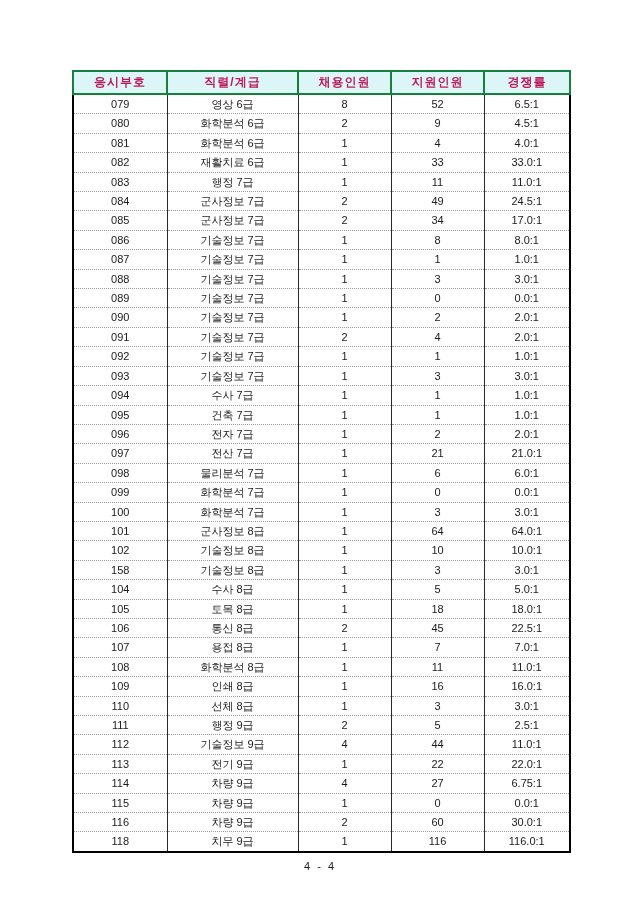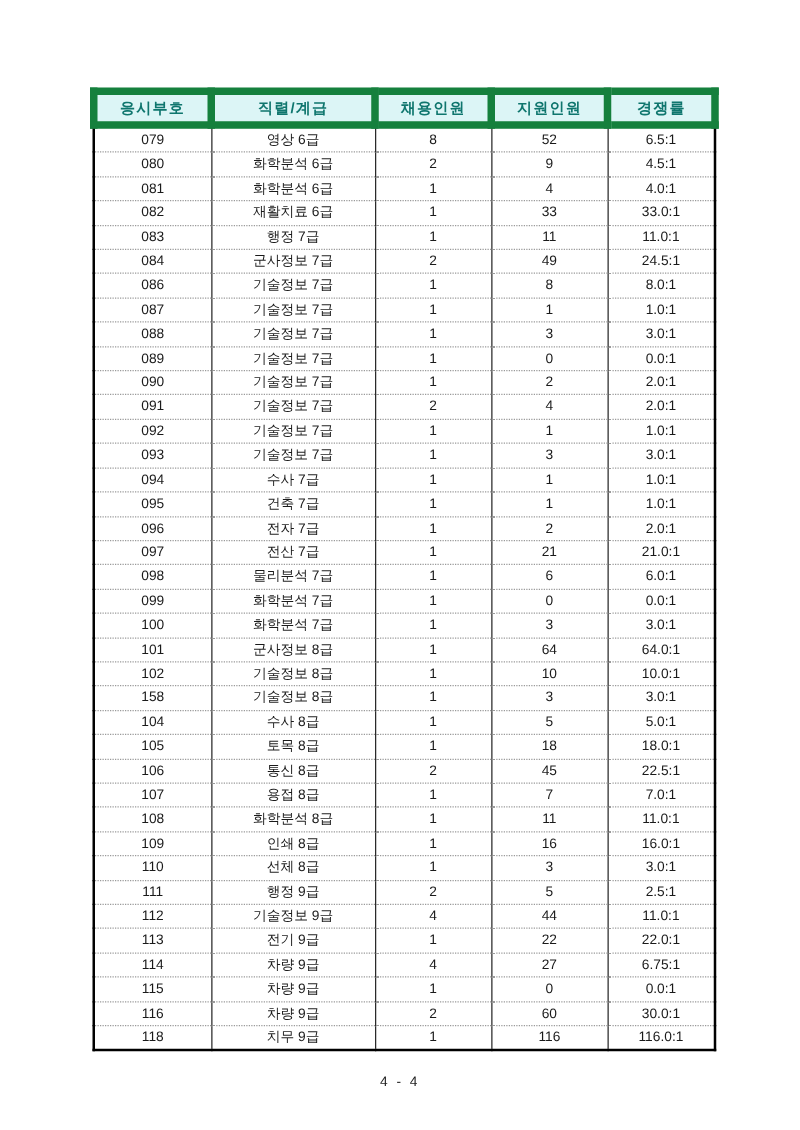--- a/index.html
+++ b/index.html
@@ -23,45 +23,45 @@
     position: absolute;
     left: 72px;
     top: 70px;
     width: 497px;
     border-collapse: collapse;
     table-layout: fixed;
     border: 2px solid #000;
   }
   table.rate-table th {
     background: #dcf5f6;
-    border: 6px solid #15803d;
+    border: 2px solid #15803d;
     font-size: 12px;
     font-weight: bold;
     text-align: center;
     padding: 0;
     height: 21px;
     line-height: 21px;
-    color: #0f766e;
+    color: #be185d;
     letter-spacing: 1px;
   }
   table.rate-table td {
     border-left: 1px solid #2a2a2a;
     border-right: 1px solid #2a2a2a;
     border-top: 1px dotted #9a9a9a;
     font-size: 11px;
     text-align: center;
     padding: 0;
     height: 18.4px;
     line-height: 18.4px;
     color: #1a1a1a;
     white-space: nowrap;
     overflow: hidden;
   }
   table.rate-table tbody tr:first-child td {
-    border-top: 6px solid #a3a3a3;
+    border-top: 1px solid #a3a3a3;
   }
   .page-footer {
     position: absolute;
     left: 0;
     top: 860px;
     width: 640px;
     text-align: center;
     font-size: 11px;
     letter-spacing: 2px;
     color: #222;
@@ -126,20 +126,27 @@
           <td>11.0:1</td>
         </tr>
         <tr>
           <td>084</td>
           <td>군사정보 7급</td>
           <td>2</td>
           <td>49</td>
           <td>24.5:1</td>
         </tr>
         <tr>
+          <td>085</td>
+          <td>군사정보 7급</td>
+          <td>2</td>
+          <td>34</td>
+          <td>17.0:1</td>
+        </tr>
+        <tr>
           <td>086</td>
           <td>기술정보 7급</td>
           <td>1</td>
           <td>8</td>
           <td>8.0:1</td>
         </tr>
         <tr>
           <td>087</td>
           <td>기술정보 7급</td>
           <td>1</td>

